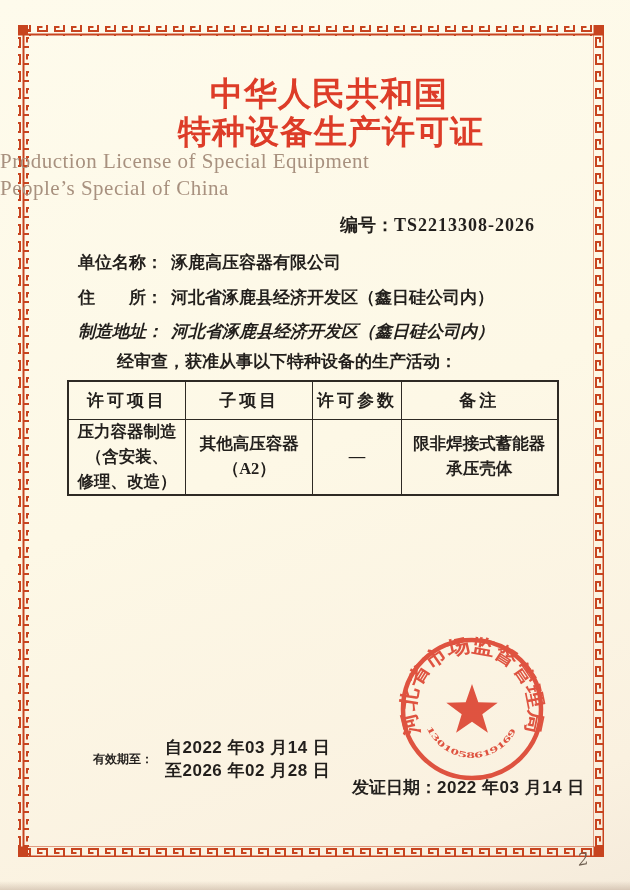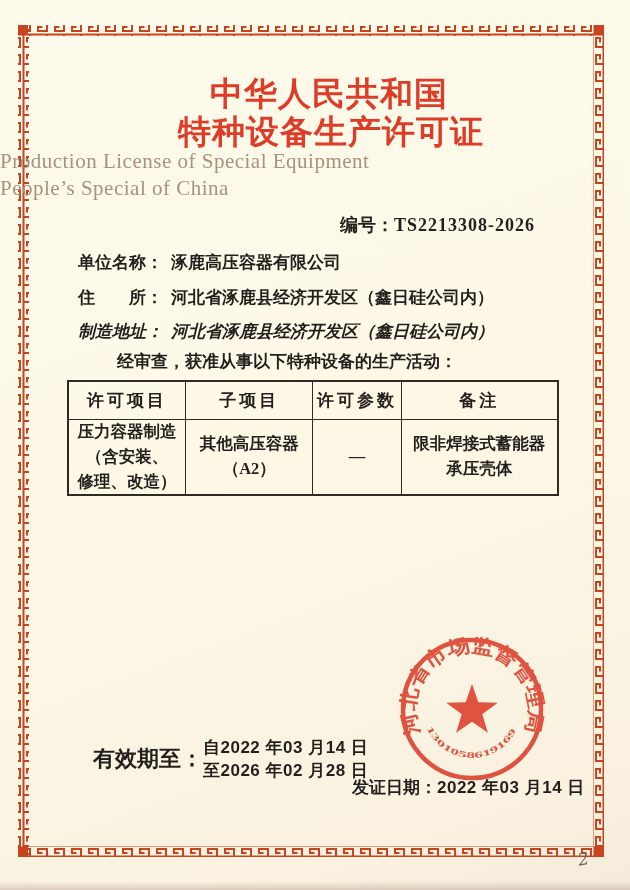--- a/index.html
+++ b/index.html
@@ -36,21 +36,21 @@
              table-layout:fixed;border:2.5px solid #2e2a24;}
   .lic-table th,.lic-table td{border:1.5px solid #2e2a24;text-align:center;vertical-align:middle;
              font-weight:600;color:#221f1c;padding:0 2px;margin-left:8px;}
   .lic-table th{height:37px;font-size:17px;letter-spacing:3px;}
   .lic-table td{height:69px;font-size:16.5px;line-height:1.5;white-space:pre-line;}
   .dash-cell{font-size:20px;letter-spacing:0;}
   
   .authority{position:absolute;left:92px;top:699px;font-size:17px;font-weight:600;color:#221f1c;white-space:nowrap;}
   .authority .val{letter-spacing:2.5px;}
   .validity{position:absolute;left:93px;top:736px;display:flex;align-items:center;font-weight:600;color:#221f1c;}
-  .vlabel{font-size:22px;margin-right:0;}
+  .vlabel{font-size:12px;margin-right:12px;}
   .vdates{display:flex;flex-direction:column;gap:0;}
   .dateline{font-family:"Liberation Sans","DejaVu Sans",sans-serif;font-size:17px;letter-spacing:.5px;}
   .issue{position:absolute;left:352px;top:776px;font-size:17px;font-weight:600;color:#221f1c;z-index:1;white-space:nowrap;}
   .issue .val{font-family:"Liberation Sans","DejaVu Sans",sans-serif;letter-spacing:.5px;}
   
   .seal{position:absolute;left:397px;top:634px;z-index:2;opacity:.88;mix-blend-mode:multiply;}
   .seal text{font-family:"Liberation Serif","DejaVu Serif",serif;font-weight:700;}
   
   .hand-mark{position:absolute;left:578px;top:849px;font-size:17px;font-style:italic;
              color:#6f6051;transform:rotate(-10deg);font-family:"DejaVu Serif",serif;}

